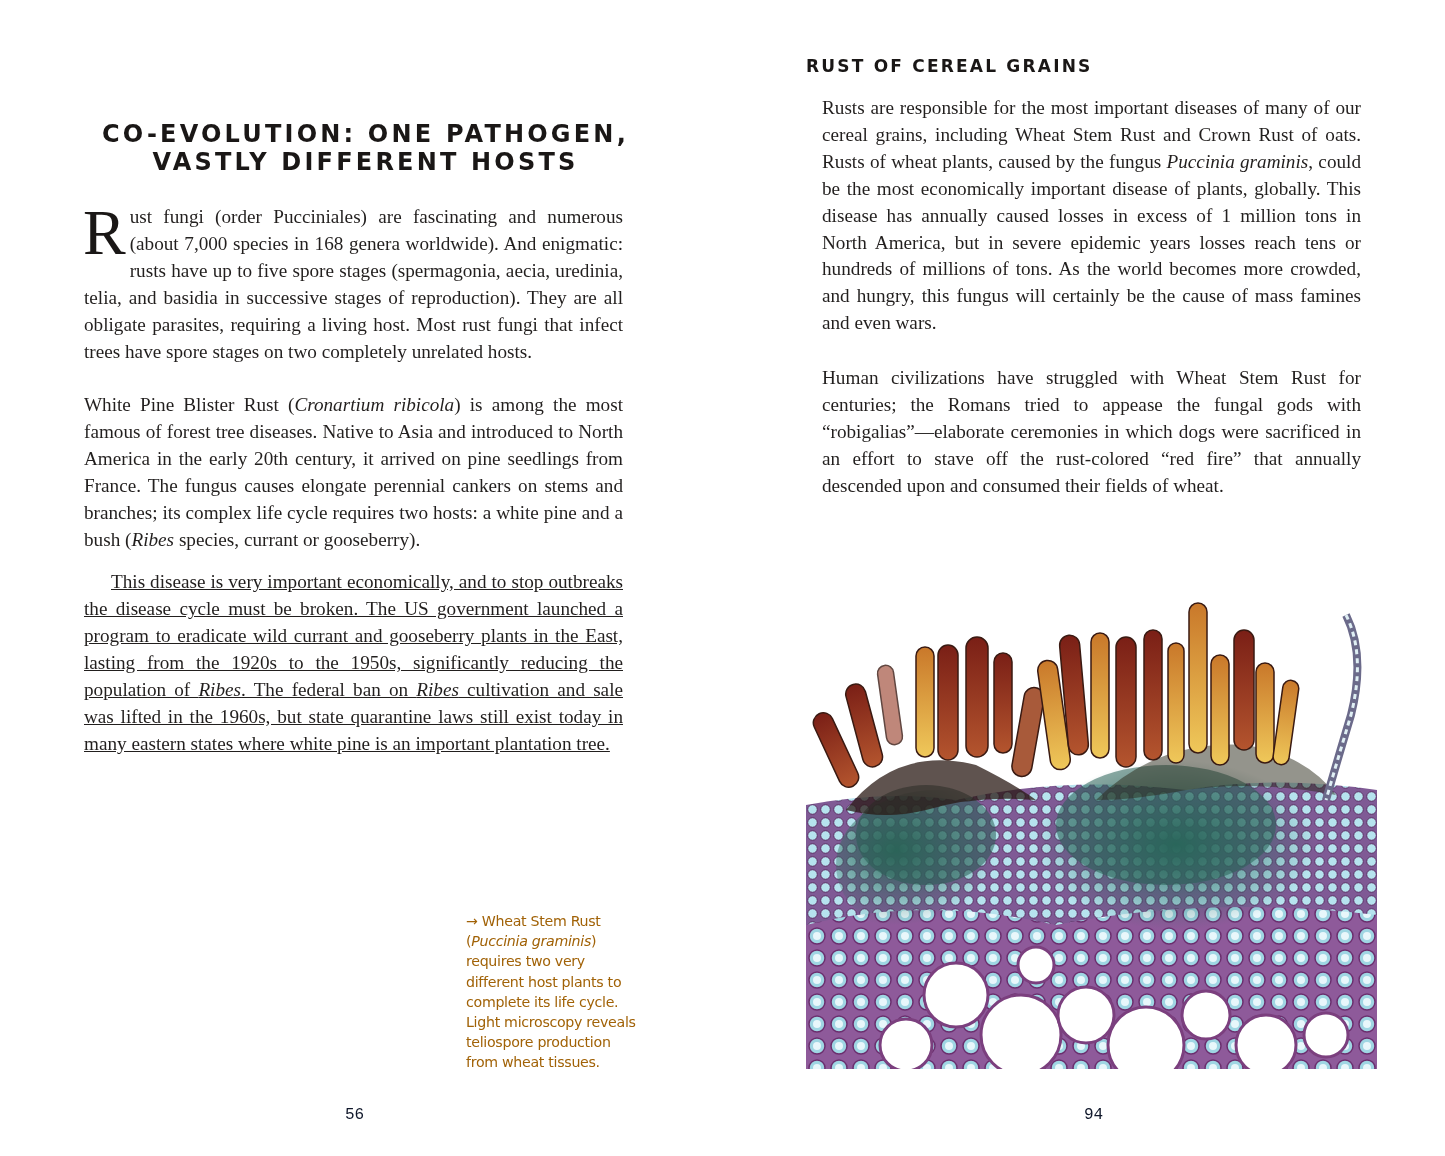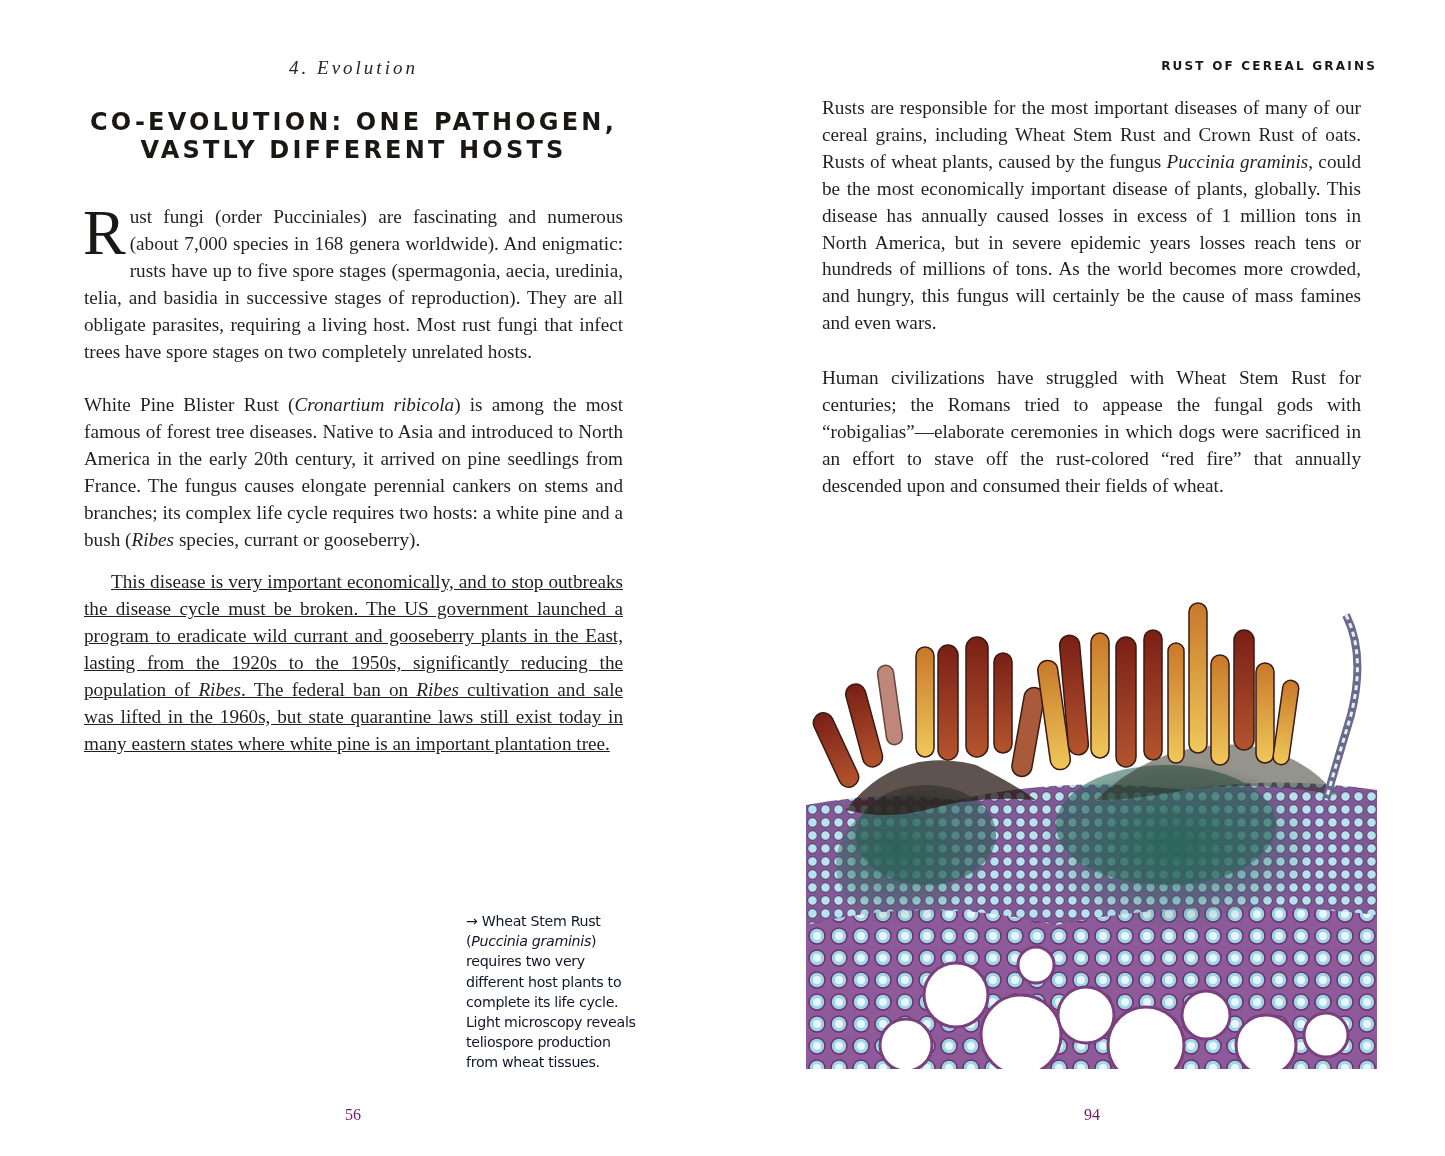--- a/index.html
+++ b/index.html
@@ -5,45 +5,44 @@
   html, body { margin:0; padding:0; background:#ffffff; }
   body { width:1445px; height:1156px; position:relative; overflow:hidden; color:#1e1b1a; }
   .page { position:absolute; top:0; height:1156px; }
   .left { left:0; width:722px; }
   .right { left:722px; width:723px; }
 
   .running-head { position:absolute; top:57px; left:68px; width:571px; text-align:center;
     font-family:"Liberation Serif", serif; font-style:italic; font-size:19px; letter-spacing:3px; color:#2a2624; }
 
   .chapter-title { position:absolute; top:108px; left:68px; width:571px; text-align:center;
-    font-family:"DejaVu Sans", sans-serif; font-weight:bold; font-size:24px; letter-spacing:3.2px; line-height:28px; color:#1a1716; margin:0; }
+    font-family:"DejaVu Sans", sans-serif; font-weight:bold; font-size:24px; letter-spacing:3.2px; line-height:28px; color:#1a1716; margin:12px; }
 
   .body { font-family:"Liberation Serif", serif; font-size:19.2px; line-height:26.9px; text-align:justify; color:#221f1e; margin:16px; }
   .body i { font-style:italic; }
 
-  .sec-head { font-family:"DejaVu Sans", sans-serif; font-weight:bold; font-size:12px; letter-spacing:2.2px;
-    text-align:right; color:#1a1716; margin:0; line-height:26px; }
+  .sec-head { font-family:"DejaVu Sans", sans-serif; font-weight:bold; font-size:17px; letter-spacing:2.2px;
+    text-align:left; color:#1a1716; margin:0; line-height:26px; }
 
   .block { position:absolute; }
   .dropcap { float:left; font-family:"Liberation Serif", serif; font-size:64px; line-height:50px; margin:4px 4px 0 -1px; color:#1a1716; }
   .indent { text-indent:27px;text-decoration:underline; }
 
   .caption { position:absolute; left:466px; top:911px; width:180px; font-family:"DejaVu Sans", sans-serif;
-    font-size:14.2px; line-height:20.2px; color:#0f172a; letter-spacing:-0.3px; }
+    font-size:14.2px; line-height:20.2px; color:#a16207; letter-spacing:-0.3px; }
   .caption i { font-style:italic; }
 
-  .folio { position:absolute; top:1106px; font-family:Liberation Serif, serif; font-size:16px; color:#701a75; }
+  .folio { position:absolute; top:1106px; font-family:Liberation Mono, monospace; font-size:16px; color:#0f172a; }
 
   .figure { position:absolute; left:806px; top:595px; width:571px; height:474px; overflow:hidden; }
 </style>
 </head>
 <body>
 
 <div class="page left">
-  <div class="running-head">4. Evolution</div>
   <h1 class="chapter-title">
     <span>CO-EVOLUTION: ONE PATHOGEN,</span><br>
     <span>VASTLY DIFFERENT HOSTS</span>
   </h1>
 
   <div class="block" style="top:188px; left:68px; width:571px;">
     <p class="body"><span class="dropcap">R</span><span>ust fungi (order Pucciniales) are fascinating and numerous (about 7,000 species in 168 genera worldwide). And enigmatic: rusts have up to five spore stages (spermagonia, aecia, uredinia, telia, and basidia in successive stages of reproduction). They are all obligate parasites, requiring a living host. Most rust fungi that infect trees have spore stages on two completely unrelated hosts.</span></p>
   </div>
 
   <div class="block" style="top:376px; left:68px; width:571px;">

